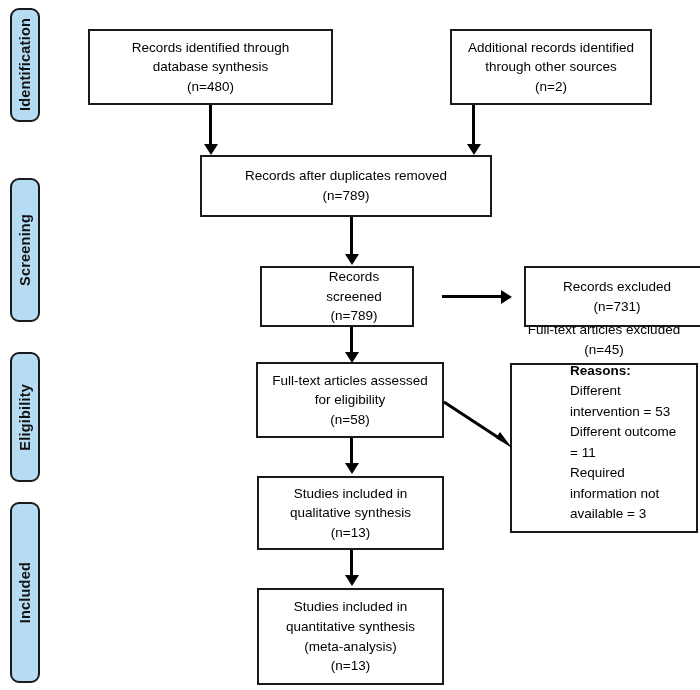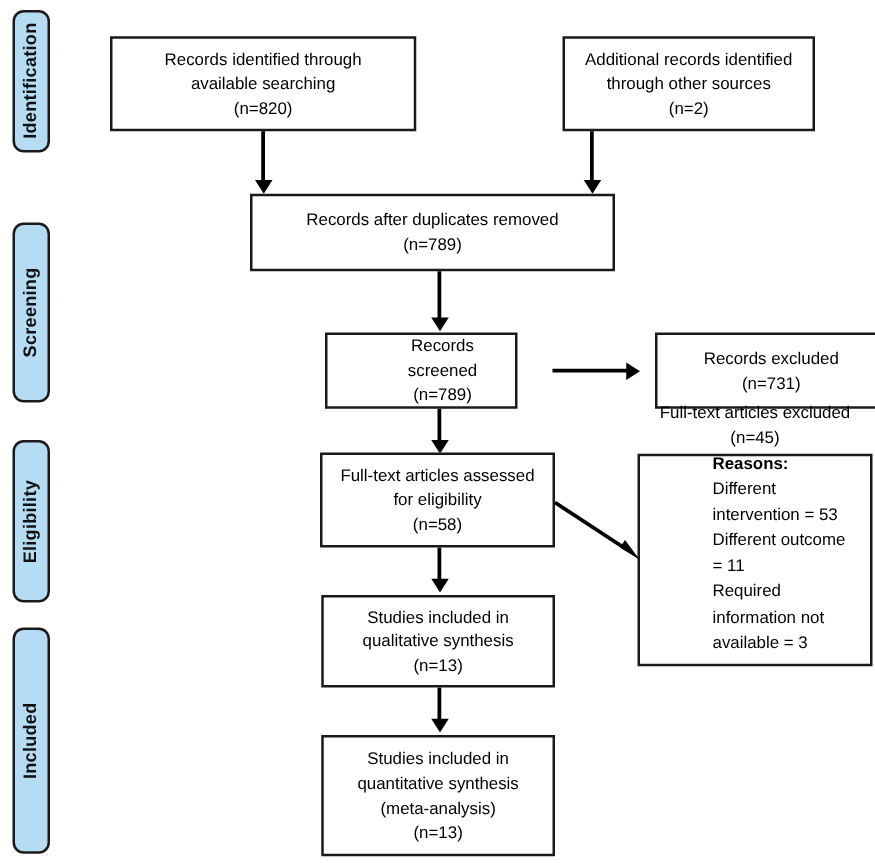--- a/index.html
+++ b/index.html
@@ -119,22 +119,22 @@
     <span class="phase-text">Eligibility</span>
   </div>
 
   <div class="phase-label" style="left:10px; top:502px; width:30px; height:181px;">
     <span class="phase-text">Included</span>
   </div>
 
   <div class="node" style="left:88px; top:29px; width:245px; height:76px;">
     <div class="node-text">
       <div>Records identified through</div>
-      <div>available searching</div>
-      <div>(n=820)</div>
+      <div>database synthesis</div>
+      <div>(n=480)</div>
     </div>
   </div>
 
   <div class="node" style="left:418px; top:29px; width:202px; height:76px;margin-left:32px;">
     <div class="node-text">
       <div>Additional records identified</div>
       <div>through other sources</div>
       <div>(n=2)</div>
     </div>
   </div>

